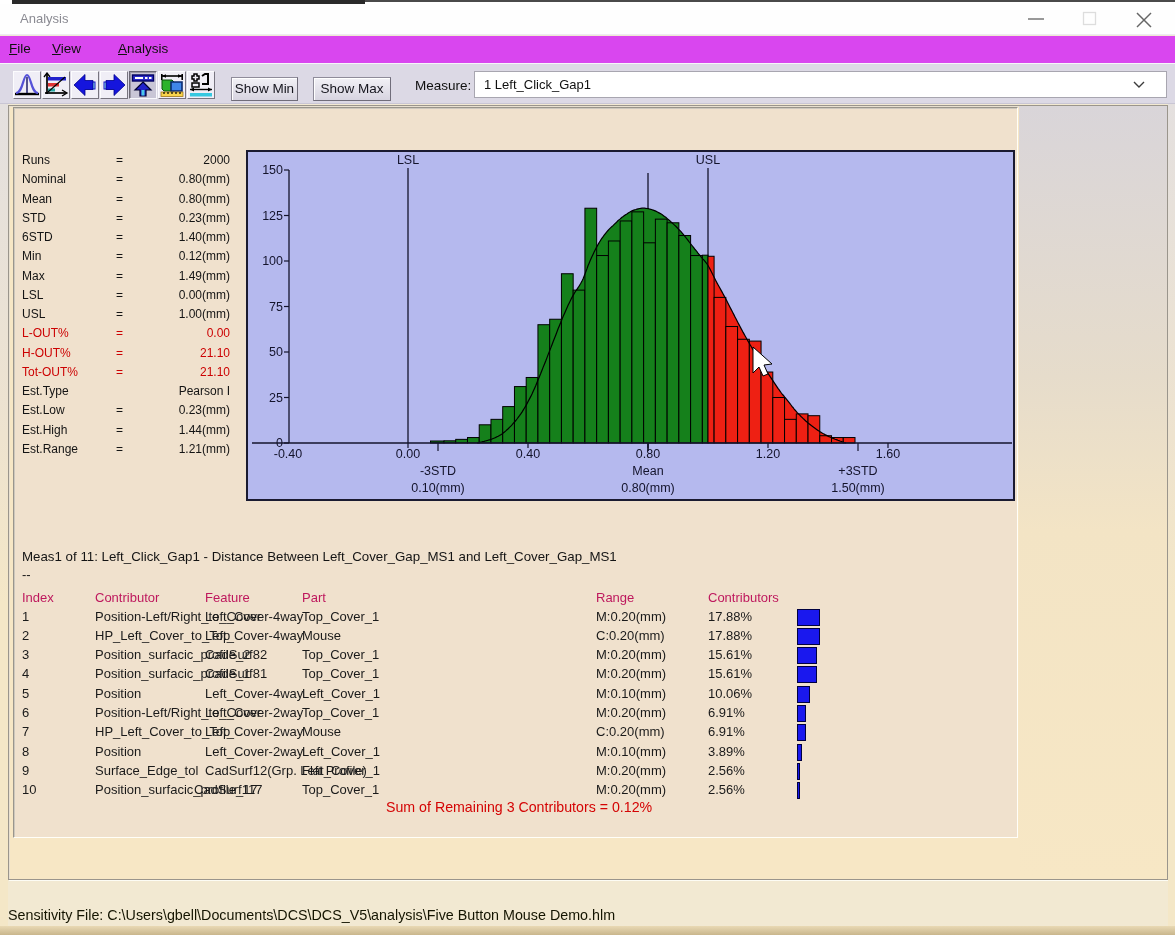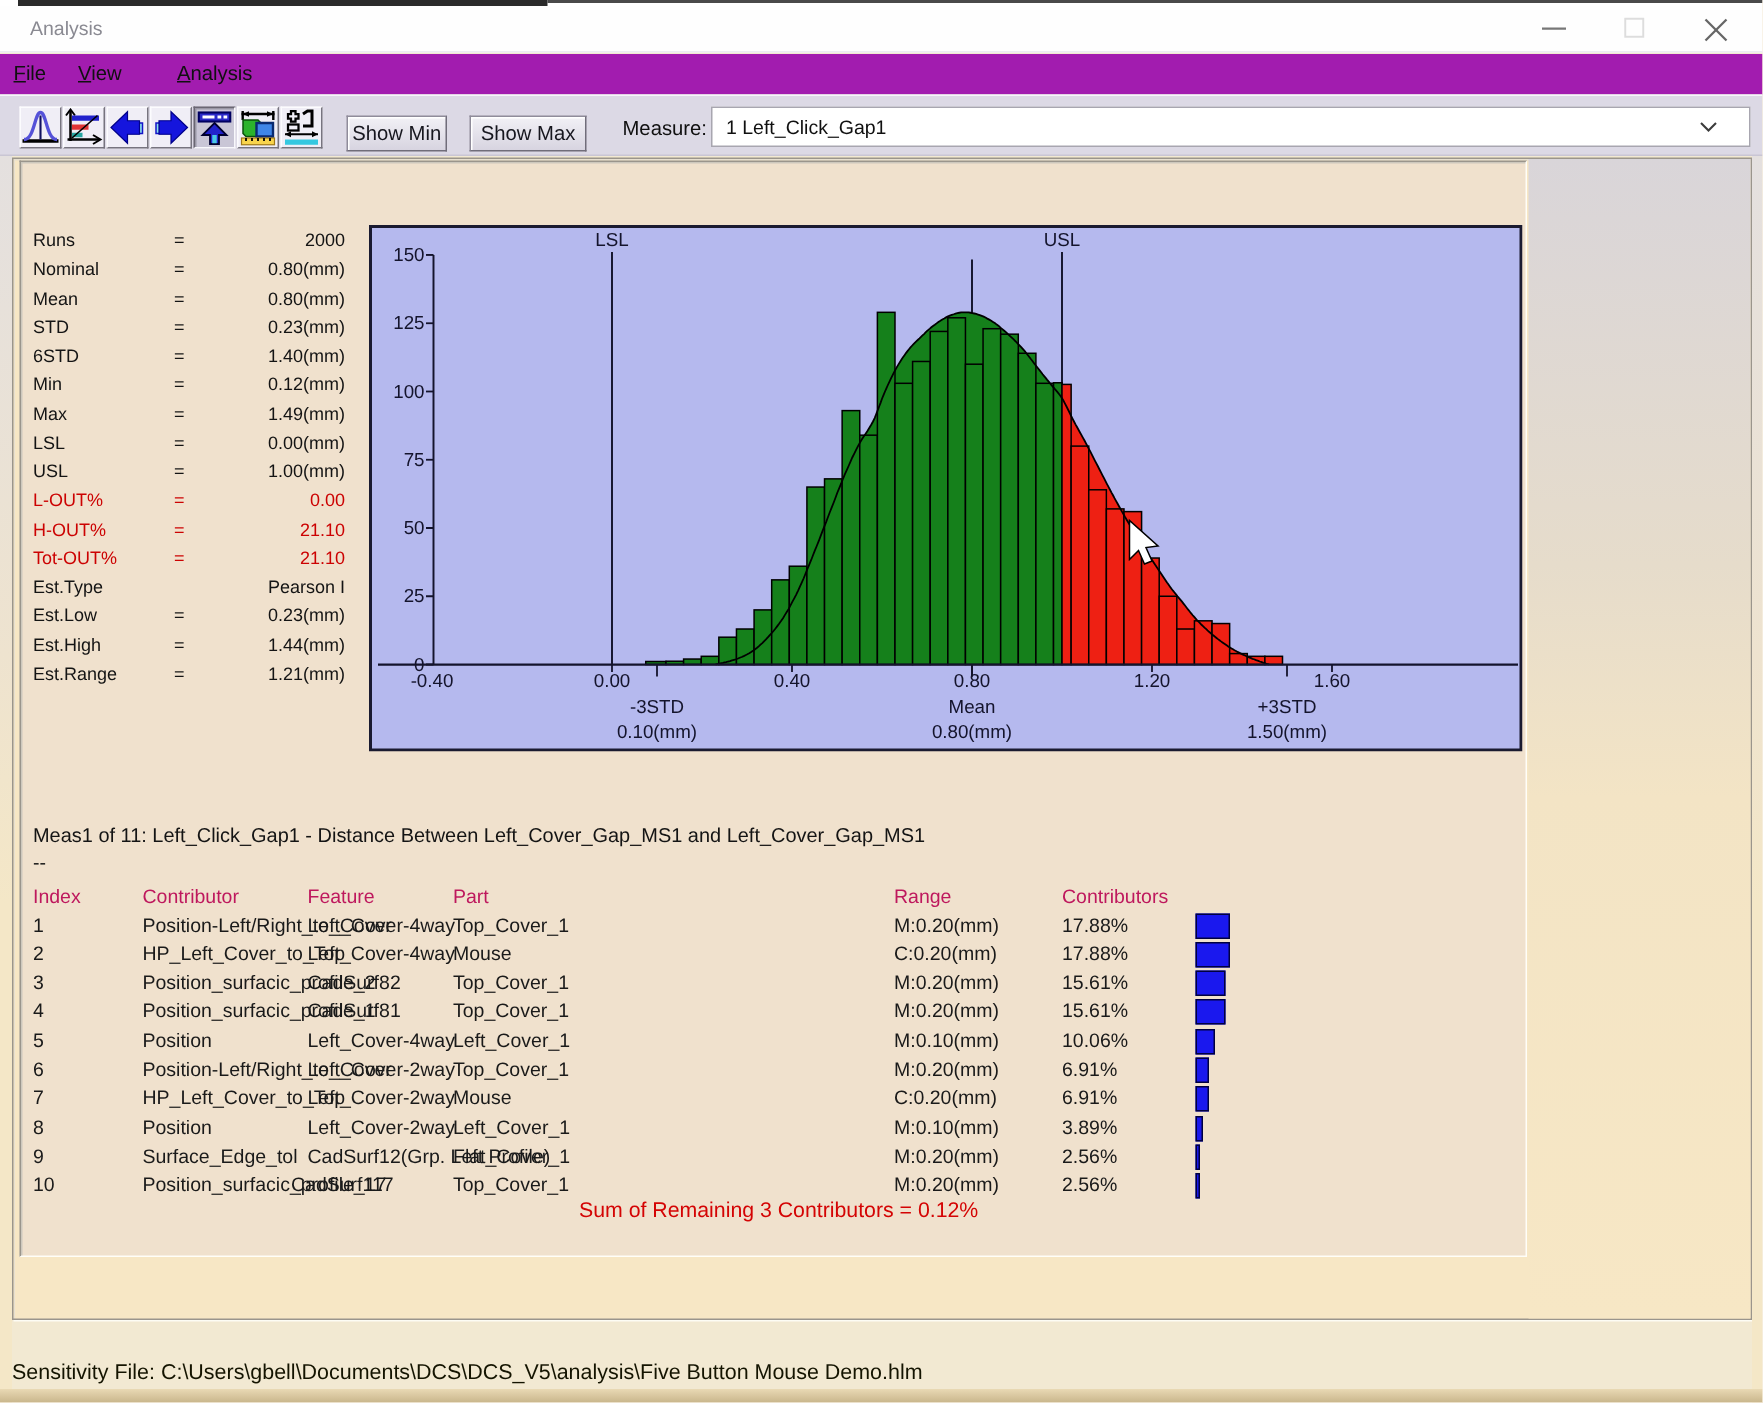--- a/index.html
+++ b/index.html
@@ -1,21 +1,21 @@
 <!DOCTYPE html>
 <html><head><meta charset="utf-8"><style>
 *{margin:0;padding:0;box-sizing:border-box}
 html,body{width:1175px;height:935px;overflow:hidden;font-family:"Liberation Sans",sans-serif}
 #win{position:relative;width:1175px;height:935px;background:#f2e9d2}
 #topstrip{position:absolute;left:0;top:0;width:1175px;height:4px;background:#fff}
 #topstrip .b1{position:absolute;left:12px;top:0;width:353px;height:4px;background:#2a2a2a}
 #topstrip .b2{position:absolute;left:365px;top:0;width:810px;height:2px;background:#4a4a4a}
 #title{position:absolute;left:0;top:4px;width:1175px;height:31px;background:#fefefe;border-bottom:1px solid #ececf2}
 #title .t{position:absolute;left:20px;top:7px;font-size:13px;color:#8a8a92}
-#menu{position:absolute;left:0;top:36px;width:1175px;height:27px;background:#a21caf;font-size:13.5px;color:#101010}
+#menu{position:absolute;left:0;top:36px;width:1175px;height:27px;background:#d946ef;font-size:13.5px;color:#101010}
 #menu span{position:absolute;top:5px}
 #toolbar{position:absolute;left:0;top:63px;width:1175px;height:41px;background:#dcd9e5;border-top:1px solid #f6f5fa;border-bottom:1px solid #c9c6d4}
 .tbtn{position:absolute;top:7px;width:28px;height:28px;background:#f0eef6;border:1px solid;border-color:#fcfcfe #77747f #77747f #fcfcfe;padding:0}
 .tbtn-p{background:#c9c6d6;border-color:#6a6773 #f8f8fc #f8f8fc #6a6773;box-shadow:inset 1px 1px 0 #9a97a5}
 .pbtn{position:absolute;top:13px;height:24px;background:linear-gradient(#f2f1f6,#d7d4e0);border:1px solid #8f8c9a;border-right-color:#706d7a;border-bottom-color:#706d7a;box-shadow:inset 1px 1px 0 #fff;font-size:13.5px;color:#16161e;text-align:center;line-height:21px}
 #measlab{position:absolute;left:415px;top:78px;font-size:13.5px;color:#101010}
 #combo{position:absolute;left:474px;top:71px;width:693px;height:27px;background:#fff;border:1px solid #a8a6b0;font-size:13px;color:#101010;line-height:25px;padding-left:9px}
 #combo .car{position:absolute;right:20px;top:0}
 #outer{position:absolute;left:8px;top:105px;width:1160px;height:775px;background:#f7e7c5;border:1px solid #9a958c;box-shadow:1px 1px 0 #fdfcf4,inset 1px 1px 0 #e8e0d0}
 #rightgrad{position:absolute;left:1019px;top:106px;width:148px;height:773px;background:linear-gradient(#d9d5d9 0%,#e6dccb 35%,#f3e4c5 55%,#f7e7c5 100%)}

